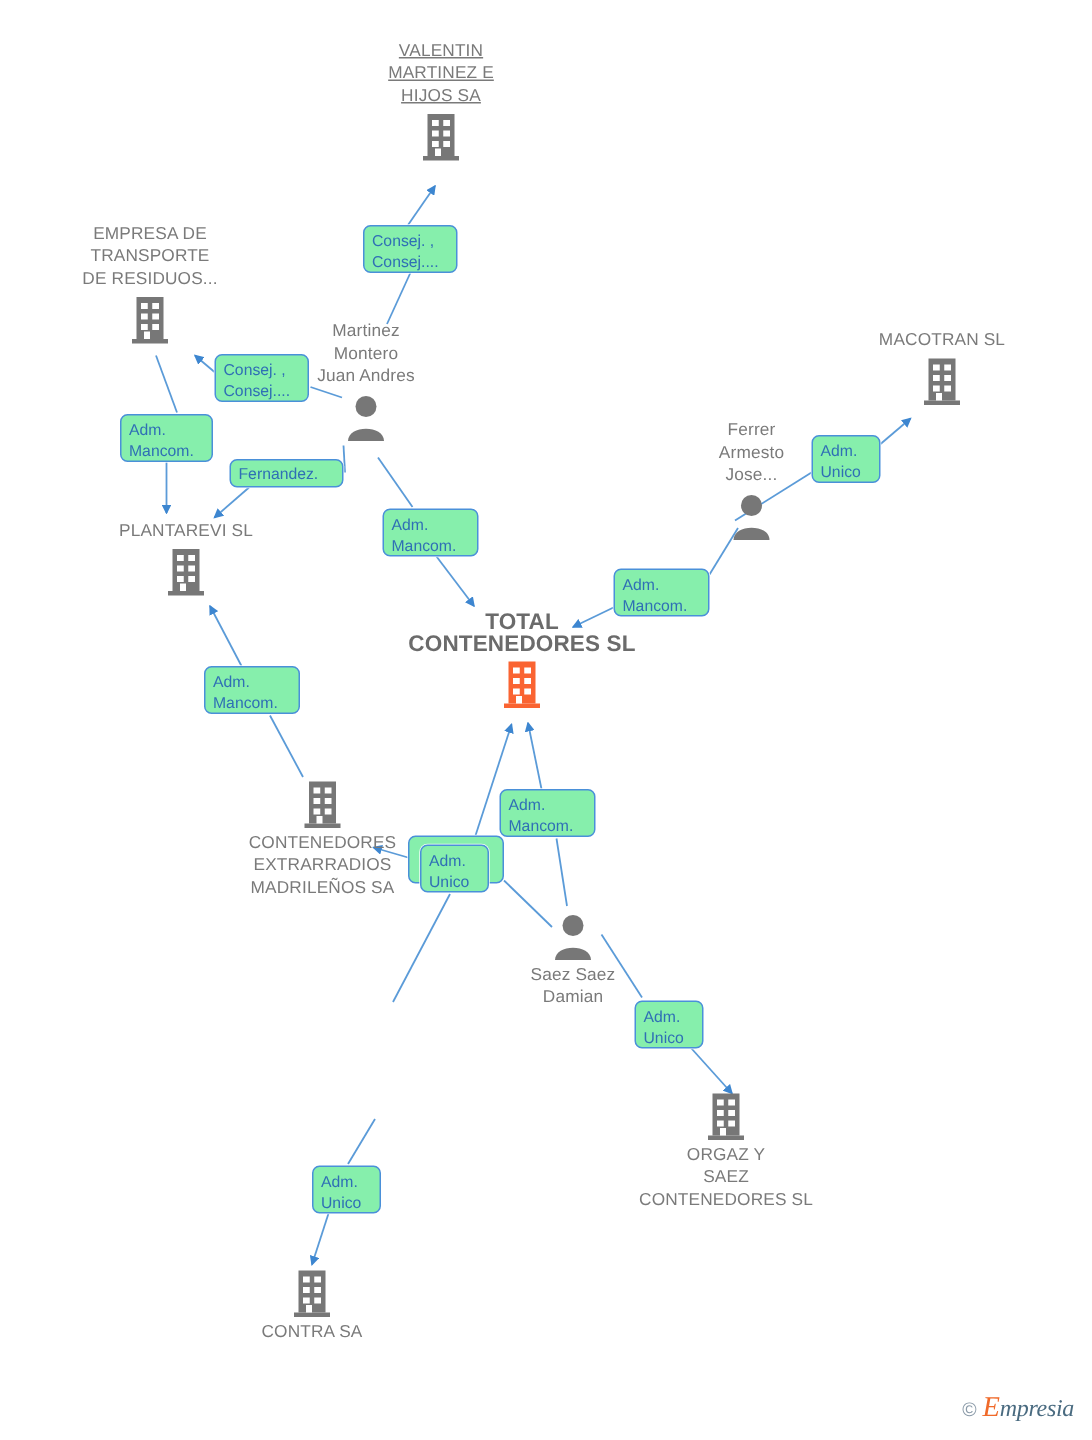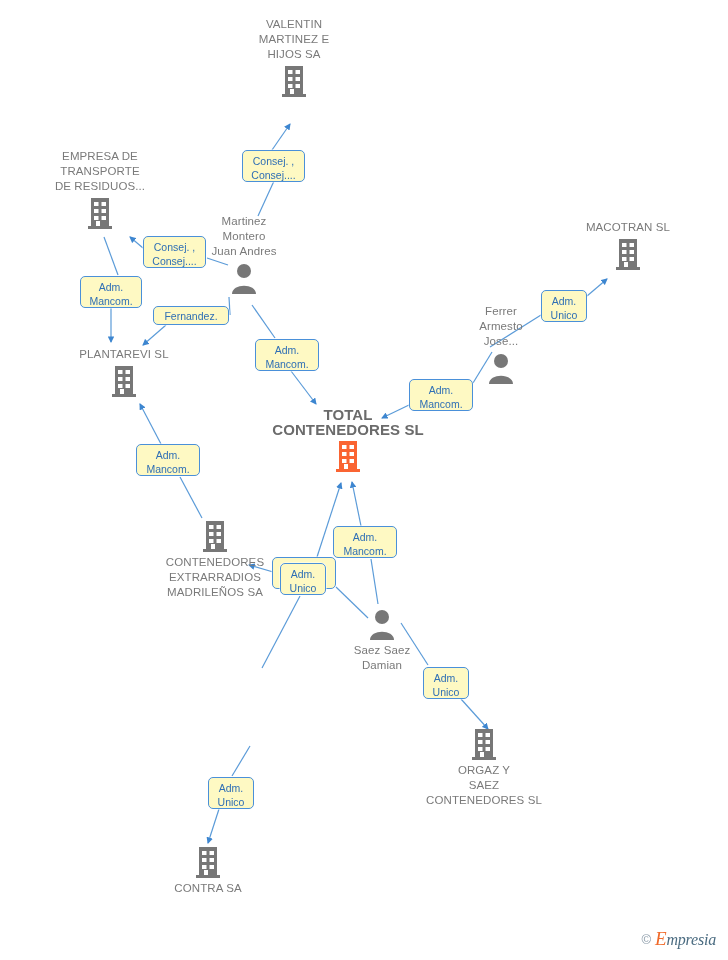--- a/index.html
+++ b/index.html
@@ -51,25 +51,25 @@
     height: 34px;
   }
   .node.label-above .node-icon { margin-top: 2px; }
   .node.label-below .node-label { margin-top: 2px; }
 
   .edge-label {
     position: absolute;
     box-sizing: border-box;
     border: 1.6px solid #4a90d9;
     border-radius: 5px;
-    background: #fef9c3;
+    background: #86efac;
     color: #2f6fb5;
     font-size: 10.5px;
     line-height: 13.5px;
-    text-align: center;
+    text-align: left;
     padding: 3px 5px;
     white-space: pre-line;
     box-shadow: 0 0 0 0.5px rgba(255,255,255,0.9);
   }
   .edge-label.two-line { padding-top: 4px; }
 
   #watermark {
     position: absolute;
     right: 12px;
     bottom: 10px;
@@ -141,21 +141,21 @@
       <path d="M 280 574 L 249 565" marker-end="url(#arrow)"></path>
 
       <path d="M 401 623 L 428 665"></path>
       <path d="M 461 699 L 488 729" marker-end="url(#arrow)"></path>
 
       <path d="M 250 746 L 232 776"></path>
       <path d="M 219 809 L 208 843" marker-end="url(#arrow)"></path>
     </g>
   </svg>
 
-  <div class="node label-above" style="left:294px; top:17px;">
+  <div class="node label-above" style="left:294px; top:27px;text-decoration:underline;">
     <span class="node-label">VALENTIN
 MARTINEZ E
 HIJOS SA</span>
     <svg class="node-icon" viewBox="0 0 30 34">
       <rect x="6" y="2" width="18" height="28" fill="#777777"></rect>
       <rect x="3" y="30" width="24" height="3" fill="#777777"></rect>
       <rect x="9" y="6" width="4.5" height="4" fill="#ffffff"></rect>
       <rect x="16.5" y="6" width="4.5" height="4" fill="#ffffff"></rect>
       <rect x="9" y="13" width="4.5" height="4" fill="#ffffff"></rect>
       <rect x="16.5" y="13" width="4.5" height="4" fill="#ffffff"></rect>
@@ -200,21 +200,21 @@
   <div class="node label-above" style="left:244px; top:214px;">
     <span class="node-label">Martinez
 Montero
 Juan Andres</span>
     <svg class="node-icon" viewBox="0 0 30 34">
       <circle cx="15" cy="10" r="7" fill="#777777"></circle>
       <path d="M 3 33 C 3 22 27 22 27 33 Z" fill="#777777"></path>
     </svg>
   </div>
 
-  <div class="node label-above" style="left:501px; top:304px;">
+  <div class="node label-above" style="left:501px; top:280px;">
     <span class="node-label">Ferrer
 Armesto
 Jose...</span>
     <svg class="node-icon" viewBox="0 0 30 34">
       <circle cx="15" cy="10" r="7" fill="#777777"></circle>
       <path d="M 3 33 C 3 22 27 22 27 33 Z" fill="#777777"></path>
     </svg>
   </div>
 
   <div class="node label-above" style="left:124px; top:347px;">

